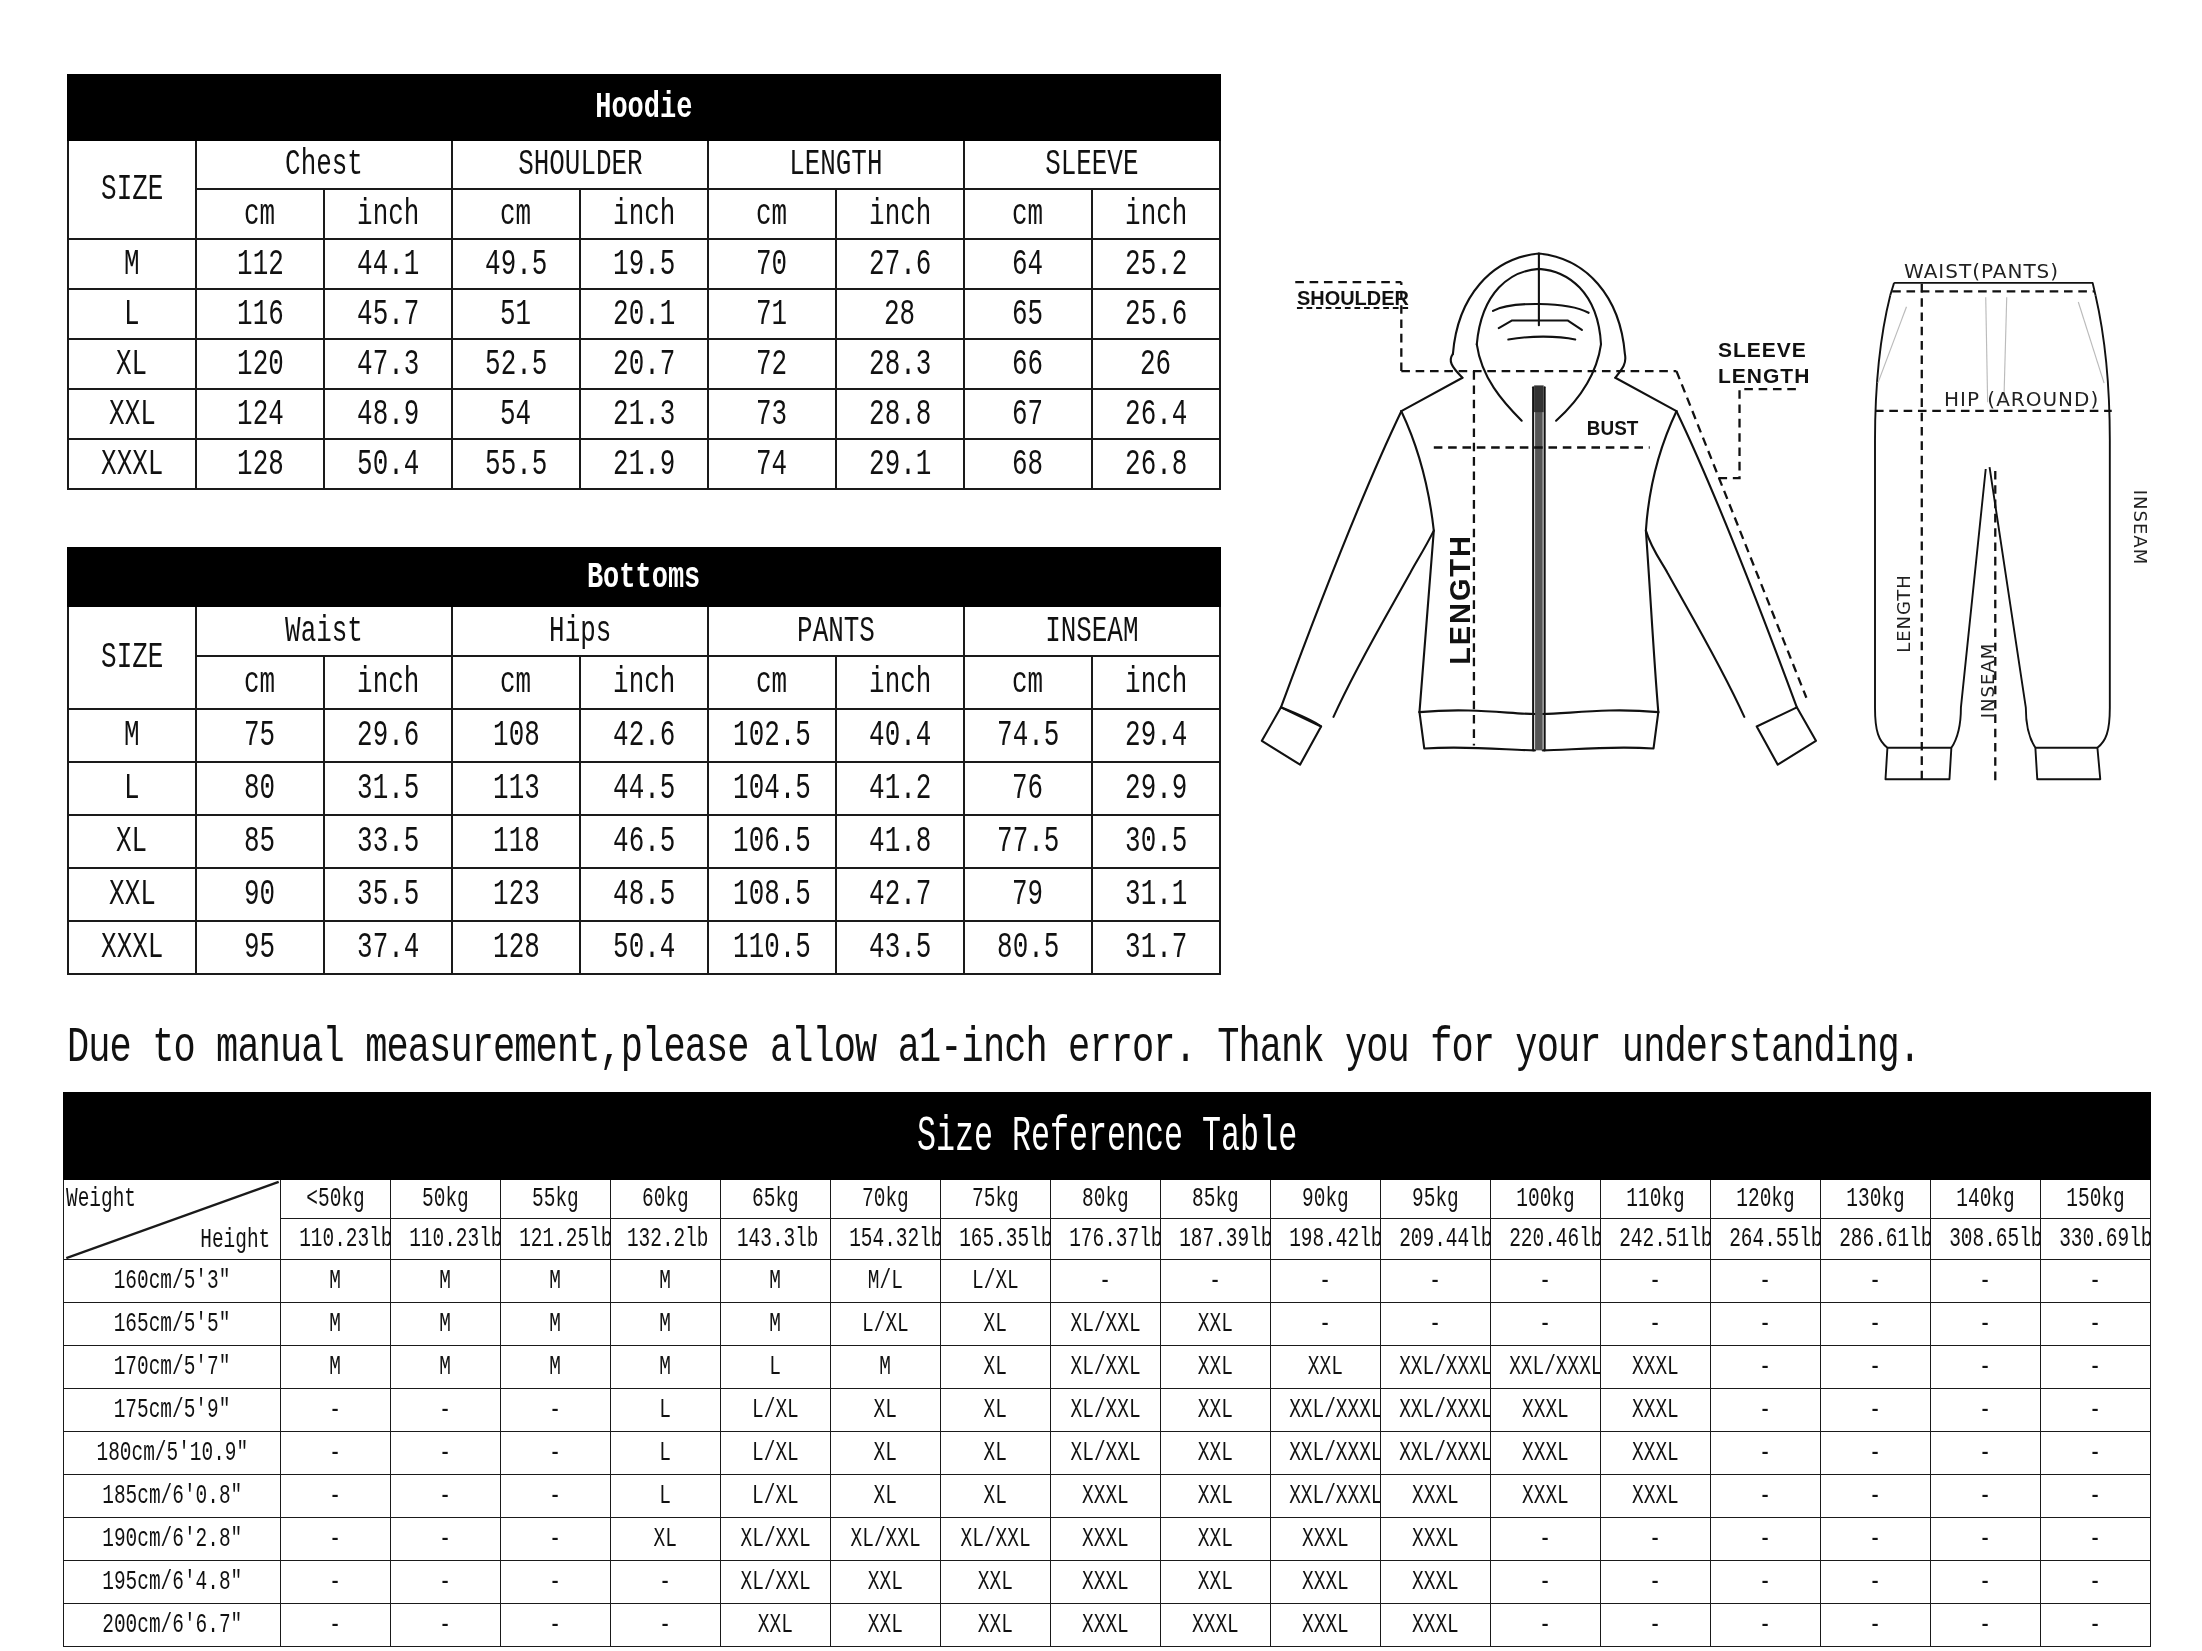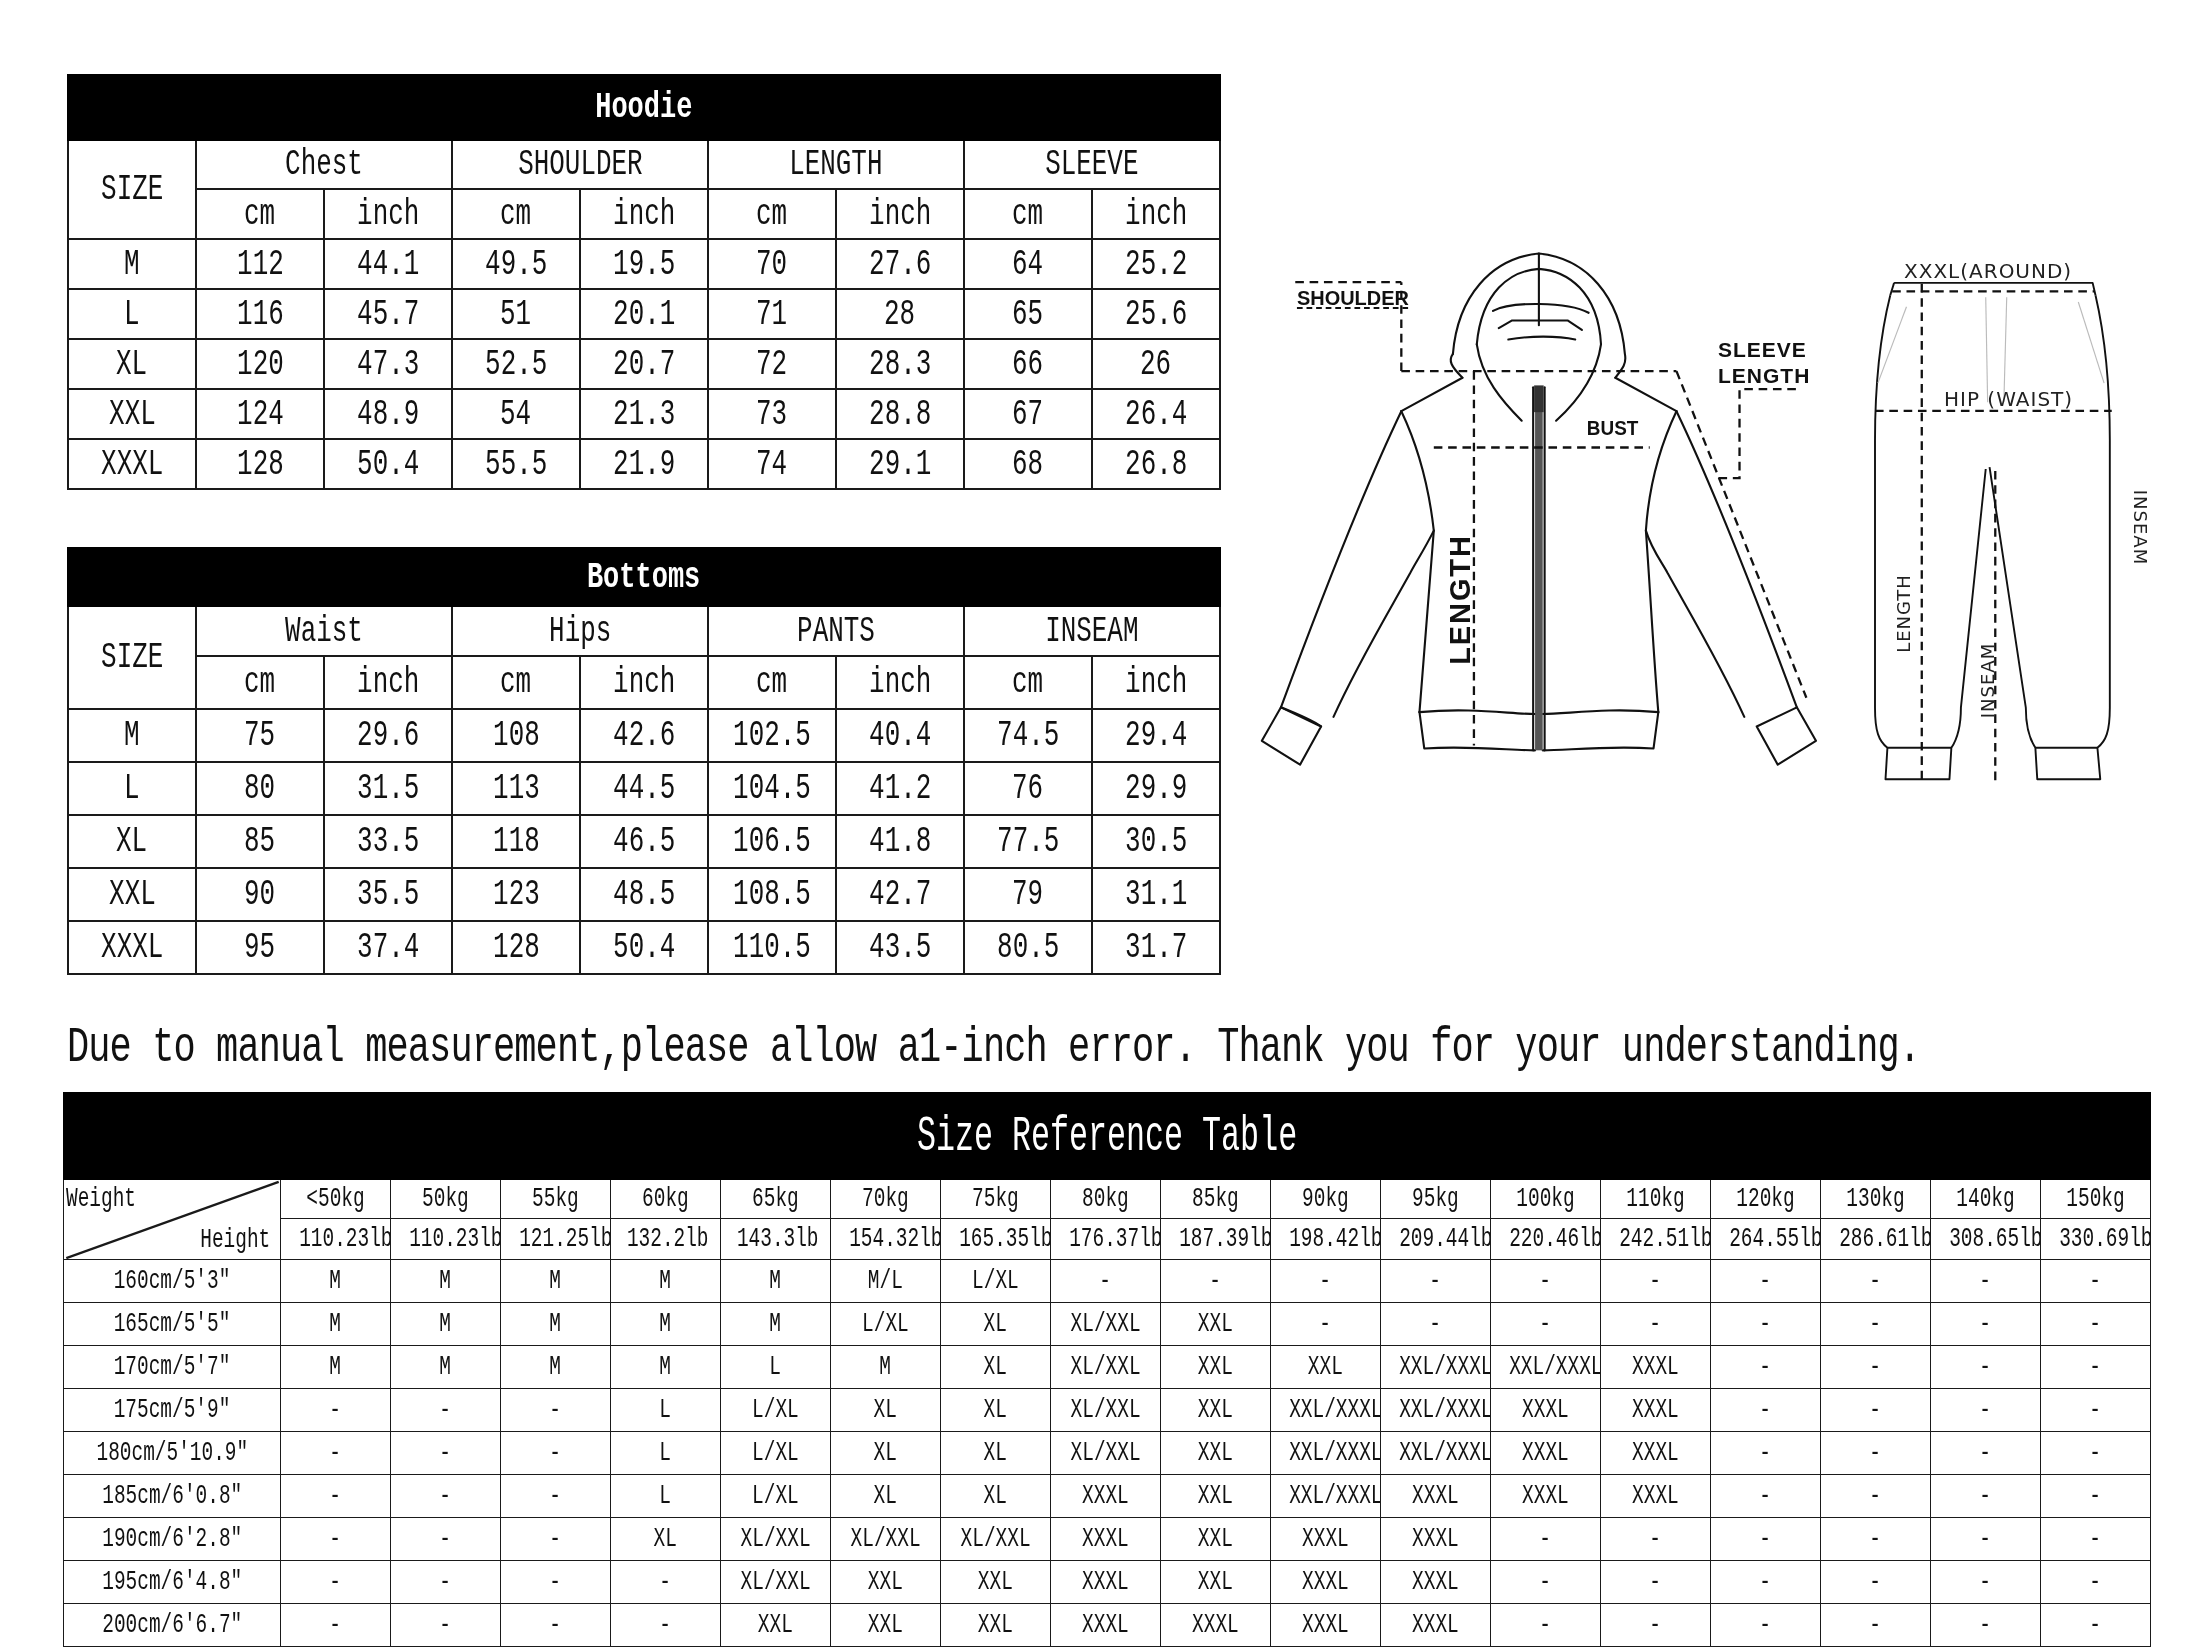--- a/index.html
+++ b/index.html
@@ -281,22 +281,22 @@
       <path d="M55 60 L25 140"></path>
       <path d="M235 55 L262 140"></path>
     </g>
     <g fill="none" stroke="#111" stroke-width="2.4" stroke-dasharray="9 6">
       <path d="M40 44 L252 44"></path>
       <path d="M22 169 L270 169"></path>
       <path d="M71 36 L71 556"></path>
       <path d="M148 232 L148 556"></path>
     </g>
   </svg>
-  <div class="lbl2" style="left:50px; top:9.6px; font-size:20px;">XXXL(AROUND)</div>
-  <div class="lbl2" style="left:90px; top:138px; font-size:20px;">HIP (WAIST)</div>
+  <div class="lbl2" style="left:50px; top:9.6px; font-size:20px;">WAIST(PANTS)</div>
+  <div class="lbl2" style="left:90px; top:138px; font-size:20px;">HIP (AROUND)</div>
   <div class="lbl2" style="left:9.6px; top:354px; font-size:18px; transform:rotate(-90deg); transform-origin:center;">LENGTH</div>
   <div class="lbl2" style="left:96px; top:421px; font-size:18px; transform:rotate(-90deg); transform-origin:center;">INSEAM</div>
   <div class="lbl2" style="left:249px; top:268px; font-size:18px; transform:rotate(90deg); transform-origin:center;">INSEAM</div>
 </div>
 
 <div class="note">Due to manual measurement,please allow a1-inch error. Thank you for your understanding.</div>
 
 <table class="tbl ref" id="ref-table" style="left:63px; top:1092px; width:2086px;">
   <colgroup>
       <col style="width:217px">

